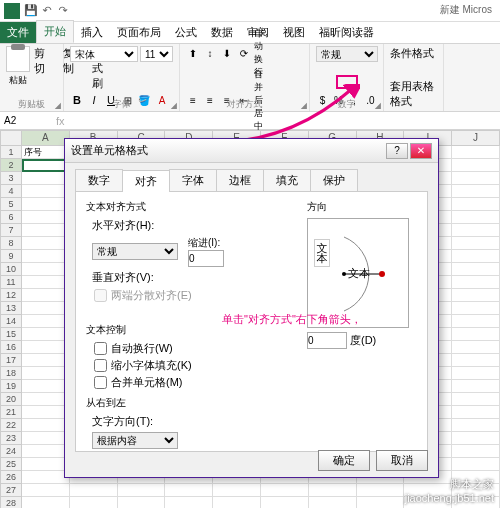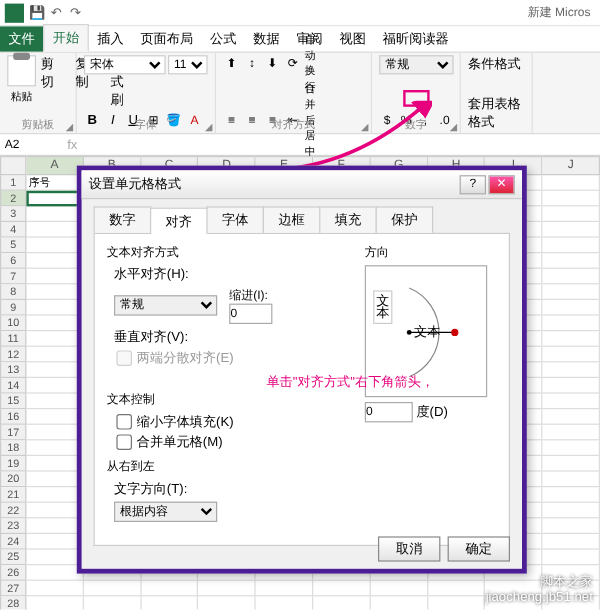--- a/index.html
+++ b/index.html
@@ -30,21 +30,21 @@
 .sheet-corner{width:22px;height:16px;background:#f0f0f0;border:1px solid #ccc;position:absolute;top:0;left:0}
 .col-headers{display:flex;margin-left:22px;height:16px}
 .col-h{width:48px;background:#f0f0f0;border:1px solid #ccc;border-left:none;text-align:center;font-size:10px;line-height:14px;color:#555}
 .rows{}
 .row{display:flex;height:13px}
 .row-h{width:22px;background:#f0f0f0;border:1px solid #ccc;border-top:none;text-align:center;font-size:9px;line-height:12px;color:#555}
 .cell{width:48px;border-right:1px solid #ddd;border-bottom:1px solid #ddd;font-size:9px;line-height:12px;padding-left:2px}
 .cell.active{border:2px solid #217346!important}
 .col-h.sel,.row-h.sel{background:#d5e3cf}
 
-.dialog{position:absolute;top:138px;left:64px;width:375px;height:340px;background:#f0f0f0;border:4px solid #4c1d95;box-shadow:3px 3px 8px rgba(0,0,0,0.3)}
+.dialog{position:absolute;top:138px;left:64px;width:375px;height:340px;background:#f0f0f0;border:1px solid #4c1d95;box-shadow:3px 3px 8px rgba(0,0,0,0.3)}
 .dlg-title{background:linear-gradient(#fff,#e8e8e8);height:24px;display:flex;align-items:center;padding:0 6px;border-bottom:1px solid #ccc}
 .dlg-title-txt{flex:1;font-size:11px}
 .dlg-title span.btn{width:22px;height:16px;border:1px solid #aaa;background:linear-gradient(#fff,#ddd);text-align:center;font-size:10px;line-height:14px;margin-left:2px;cursor:pointer}
 .dlg-title span.close{background:linear-gradient(#f5a,#d23);color:#fff}
 .dlg-body{padding:6px 10px 10px}
 .dlg-tabs{display:flex;border-bottom:1px solid #ccc}
 .dlg-tab{padding:3px 12px;font-size:11px;border:1px solid #ccc;border-bottom:none;background:#f5f5f5;margin-right:-1px;cursor:pointer}
 .dlg-tab.active{background:#fff;position:relative;top:1px}
 .dlg-panel{background:#fff;border:1px solid #ccc;border-top:none;padding:8px 10px;height:260px;display:flex;gap:10px}
 .dlg-left{flex:1}
@@ -593,20 +593,24 @@
           <label>垂直对齐(V):</label>
         </div>
         <div class="chk">
             <input type="checkbox" disabled="" style="">
             <span style="color:#999">两端分散对齐(E)</span>
           </div>
 
         <div class="sect-title" style="margin-top:20px">文本控制</div>
         <div class="chk">
             <input type="checkbox" style="">
+            <span>自动换行(W)</span>
+          </div>
+        <div class="chk">
+            <input type="checkbox" style="">
             <span>缩小字体填充(K)</span>
           </div>
         <div class="chk">
             <input type="checkbox" style="">
             <span>合并单元格(M)</span>
           </div>
 
         <div class="sect-title" style="margin-top:6px">从右到左</div>
         <div class="field">
           <label>文字方向(T):</label>
@@ -631,22 +635,22 @@
           </svg>
         </div>
         <div class="field" style="margin-left:0">
           <input type="text" style="width: 40px;" value="0">
           <span>度(D)</span>
         </div>
       </div>
     </div>
   </div>
   <div class="dlg-footer">
+    <button>确定</button>
     <button>取消</button>
-    <button>确定</button>
   </div>
 </div>
 
 <div class="anno-text">
   <div>单击"对齐方式"右下角箭头，</div>
 </div>
 
 <div class="watermark">
   <div>脚本之家</div>
   <div>jiaocheng.jb51.net</div>

